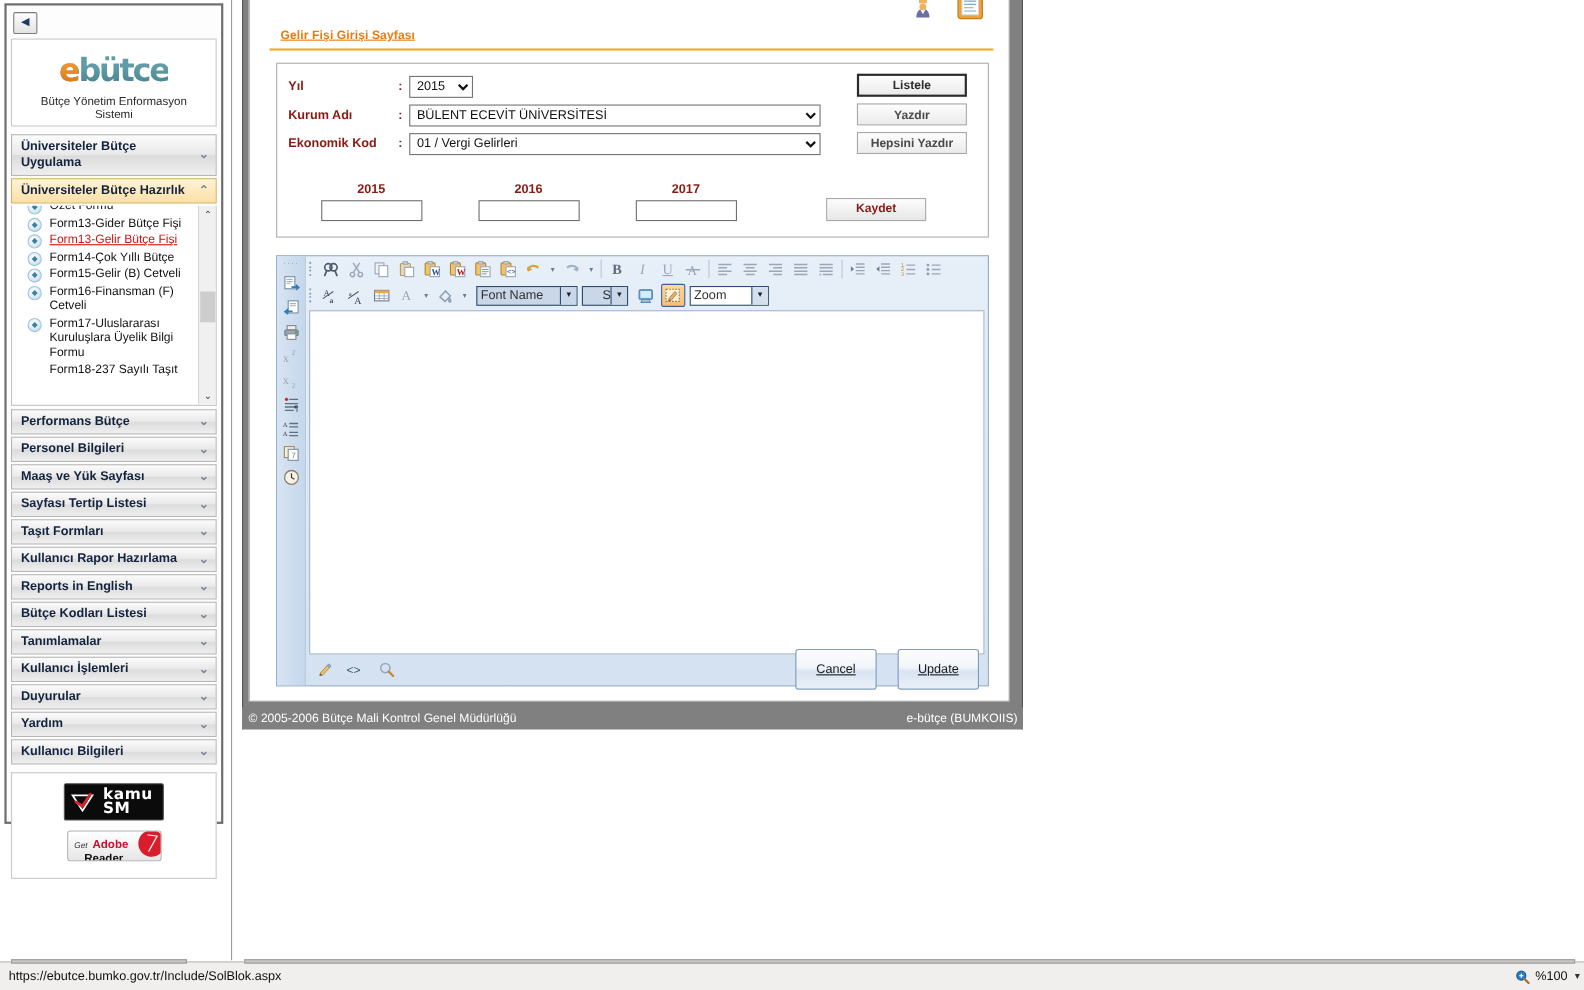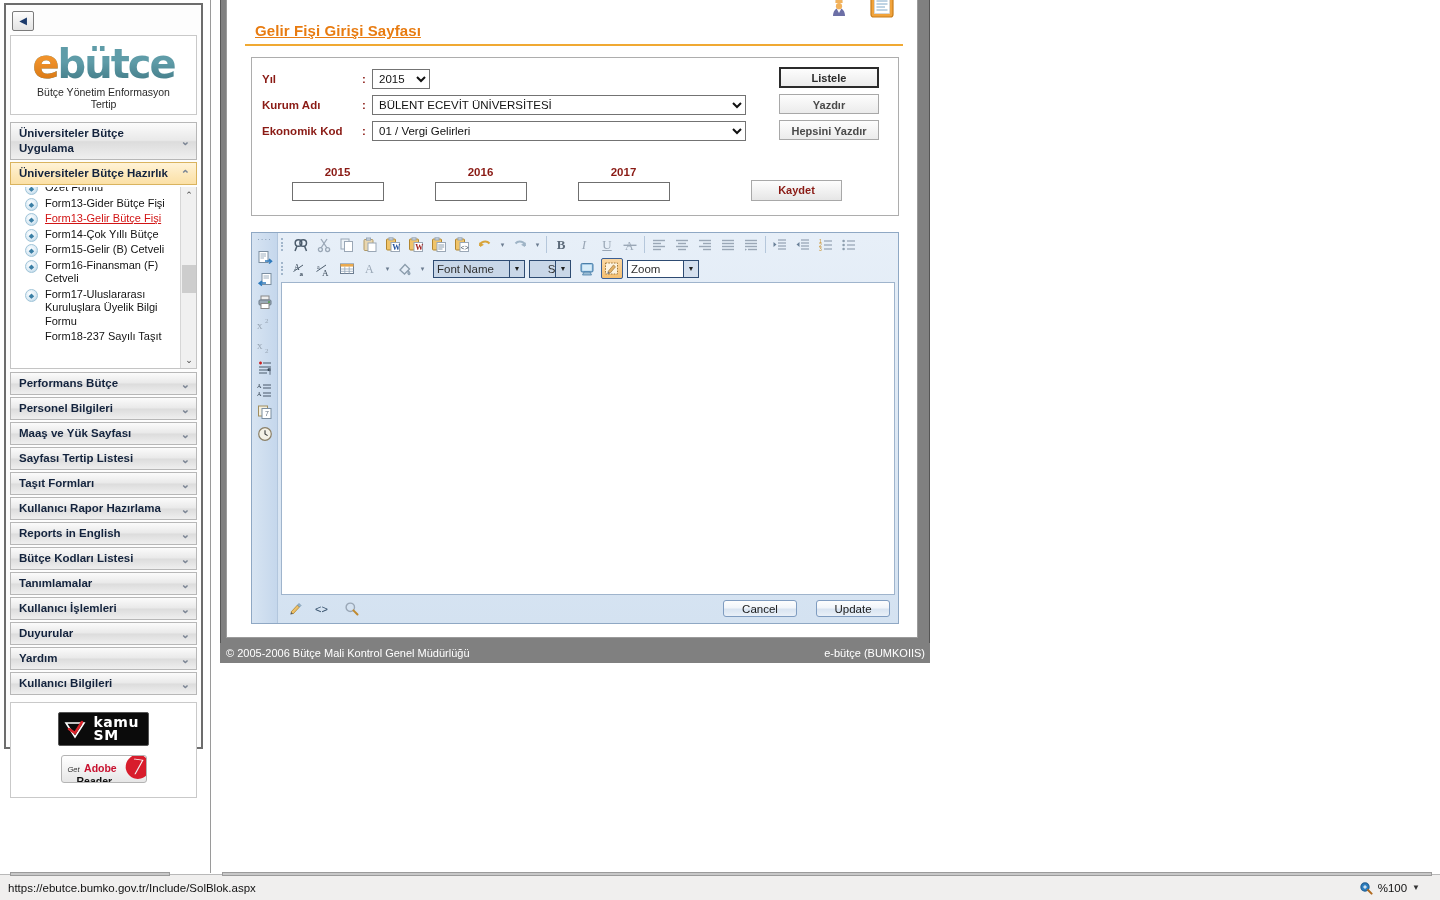--- a/index.html
+++ b/index.html
@@ -53,21 +53,21 @@
   .logo-box {
     border: 1px solid #c9c9c9;
     background: #fff;
     margin: 0 0 7px 0;
     padding: 5px 2px 4px 2px;
     text-align: center;
   }
   .logo-word {
     font-family: "DejaVu Sans", sans-serif;
     font-weight: bold;
-    font-size: 40px;
+    font-size: 29px;
     letter-spacing: -2px;
     line-height: 46px;
     background: linear-gradient(#5f9ca8 45%, #3c7480 100%);
     -webkit-background-clip: text;
     background-clip: text;
     color: transparent;
     position: relative;
     display: inline-block;
     text-shadow: none;
   }
@@ -259,21 +259,21 @@
     border-top: none;
   }
 
   
   .page-title-row {
     position: relative;
     padding: 22px 0 0 28px;
     height: 50px;
   }
   .page-title {
-    font-size: 15px;
+    font-size: 11px;
     font-weight: bold;
     color: #e87b10;
     text-decoration: underline;
     letter-spacing: .1px;
   }
   .title-rule {
     position: absolute;
     left: 18px; right: 14px;
     bottom: 4px;
     height: 2px;
@@ -470,29 +470,30 @@
   }
   .ed-footer {
     height: 28px;
     display: flex; align-items: center;
     padding: 0 8px 0 10px;
     gap: 12px;
   }
   .ed-footer .spacer { flex: 1; }
   .ftr-icon { font-size: 13px; cursor: pointer; line-height: 1; }
   .ed-btn {
-    width: 74px; height: 17px;
+    width: 74px; height: 37px;
     font-family: "Liberation Sans", sans-serif;
     font-size: 11.5px;
     color: #1a1a1a;
     background: linear-gradient(#fdfdfd 0%, #f1f5fa 45%, #d9e4f1 55%, #e9f0f8 100%);
     border: 1px solid #7f9cc0;
     border-radius: 3px;
     cursor: pointer;
     margin-left: 7px;
+    text-decoration: underline;
   }
 
   
   .page-footer {
     position: absolute;
     left: 8px; top: 643px;
     width: 710px; height: 20px;
     background: #808080;
     color: #ffffff;
     font-size: 11px;
@@ -512,21 +513,21 @@
     display: flex; align-items: center;
   }
   #status-url {
     font-size: 11.5px;
     color: #111;
     padding-left: 8px;
     flex: 1;
   }
   #status-zoom {
     display: flex; align-items: center; gap: 5px;
-    padding-right: 20px;
+    padding-right: 2px;
     font-size: 11.5px;
     color: #111;
     cursor: pointer;
   }
   #status-zoom .zcaret { font-size: 8px; color: #333; }
   .sb-tab {
     position: absolute;
     top: -3px;
     height: 4px;
     background: #c8c8c8;
@@ -544,21 +545,21 @@
   <div id="sidebar-frame">
     <div id="sidebar-inner">
 
       <div class="collapse-btn">
         <span>◀</span>
       </div>
 
       <div class="logo-box">
         <div class="logo-word"><span class="e1">e</span><span>bütce</span></div>
         <div class="logo-sub">Bütçe Yönetim Enformasyon</div>
-        <div class="logo-sub">Tertip</div>
+        <div class="logo-sub">Sistemi</div>
       </div>
 
       <div class="acc-head">
         <span>Üniversiteler Bütçe Uygulama</span>
         <span class="chev">⌄</span>
       </div>
 
       <div class="acc-head active">
         <span>Üniversiteler Bütçe Hazırlık</span>
         <span class="chev">⌃</span>

